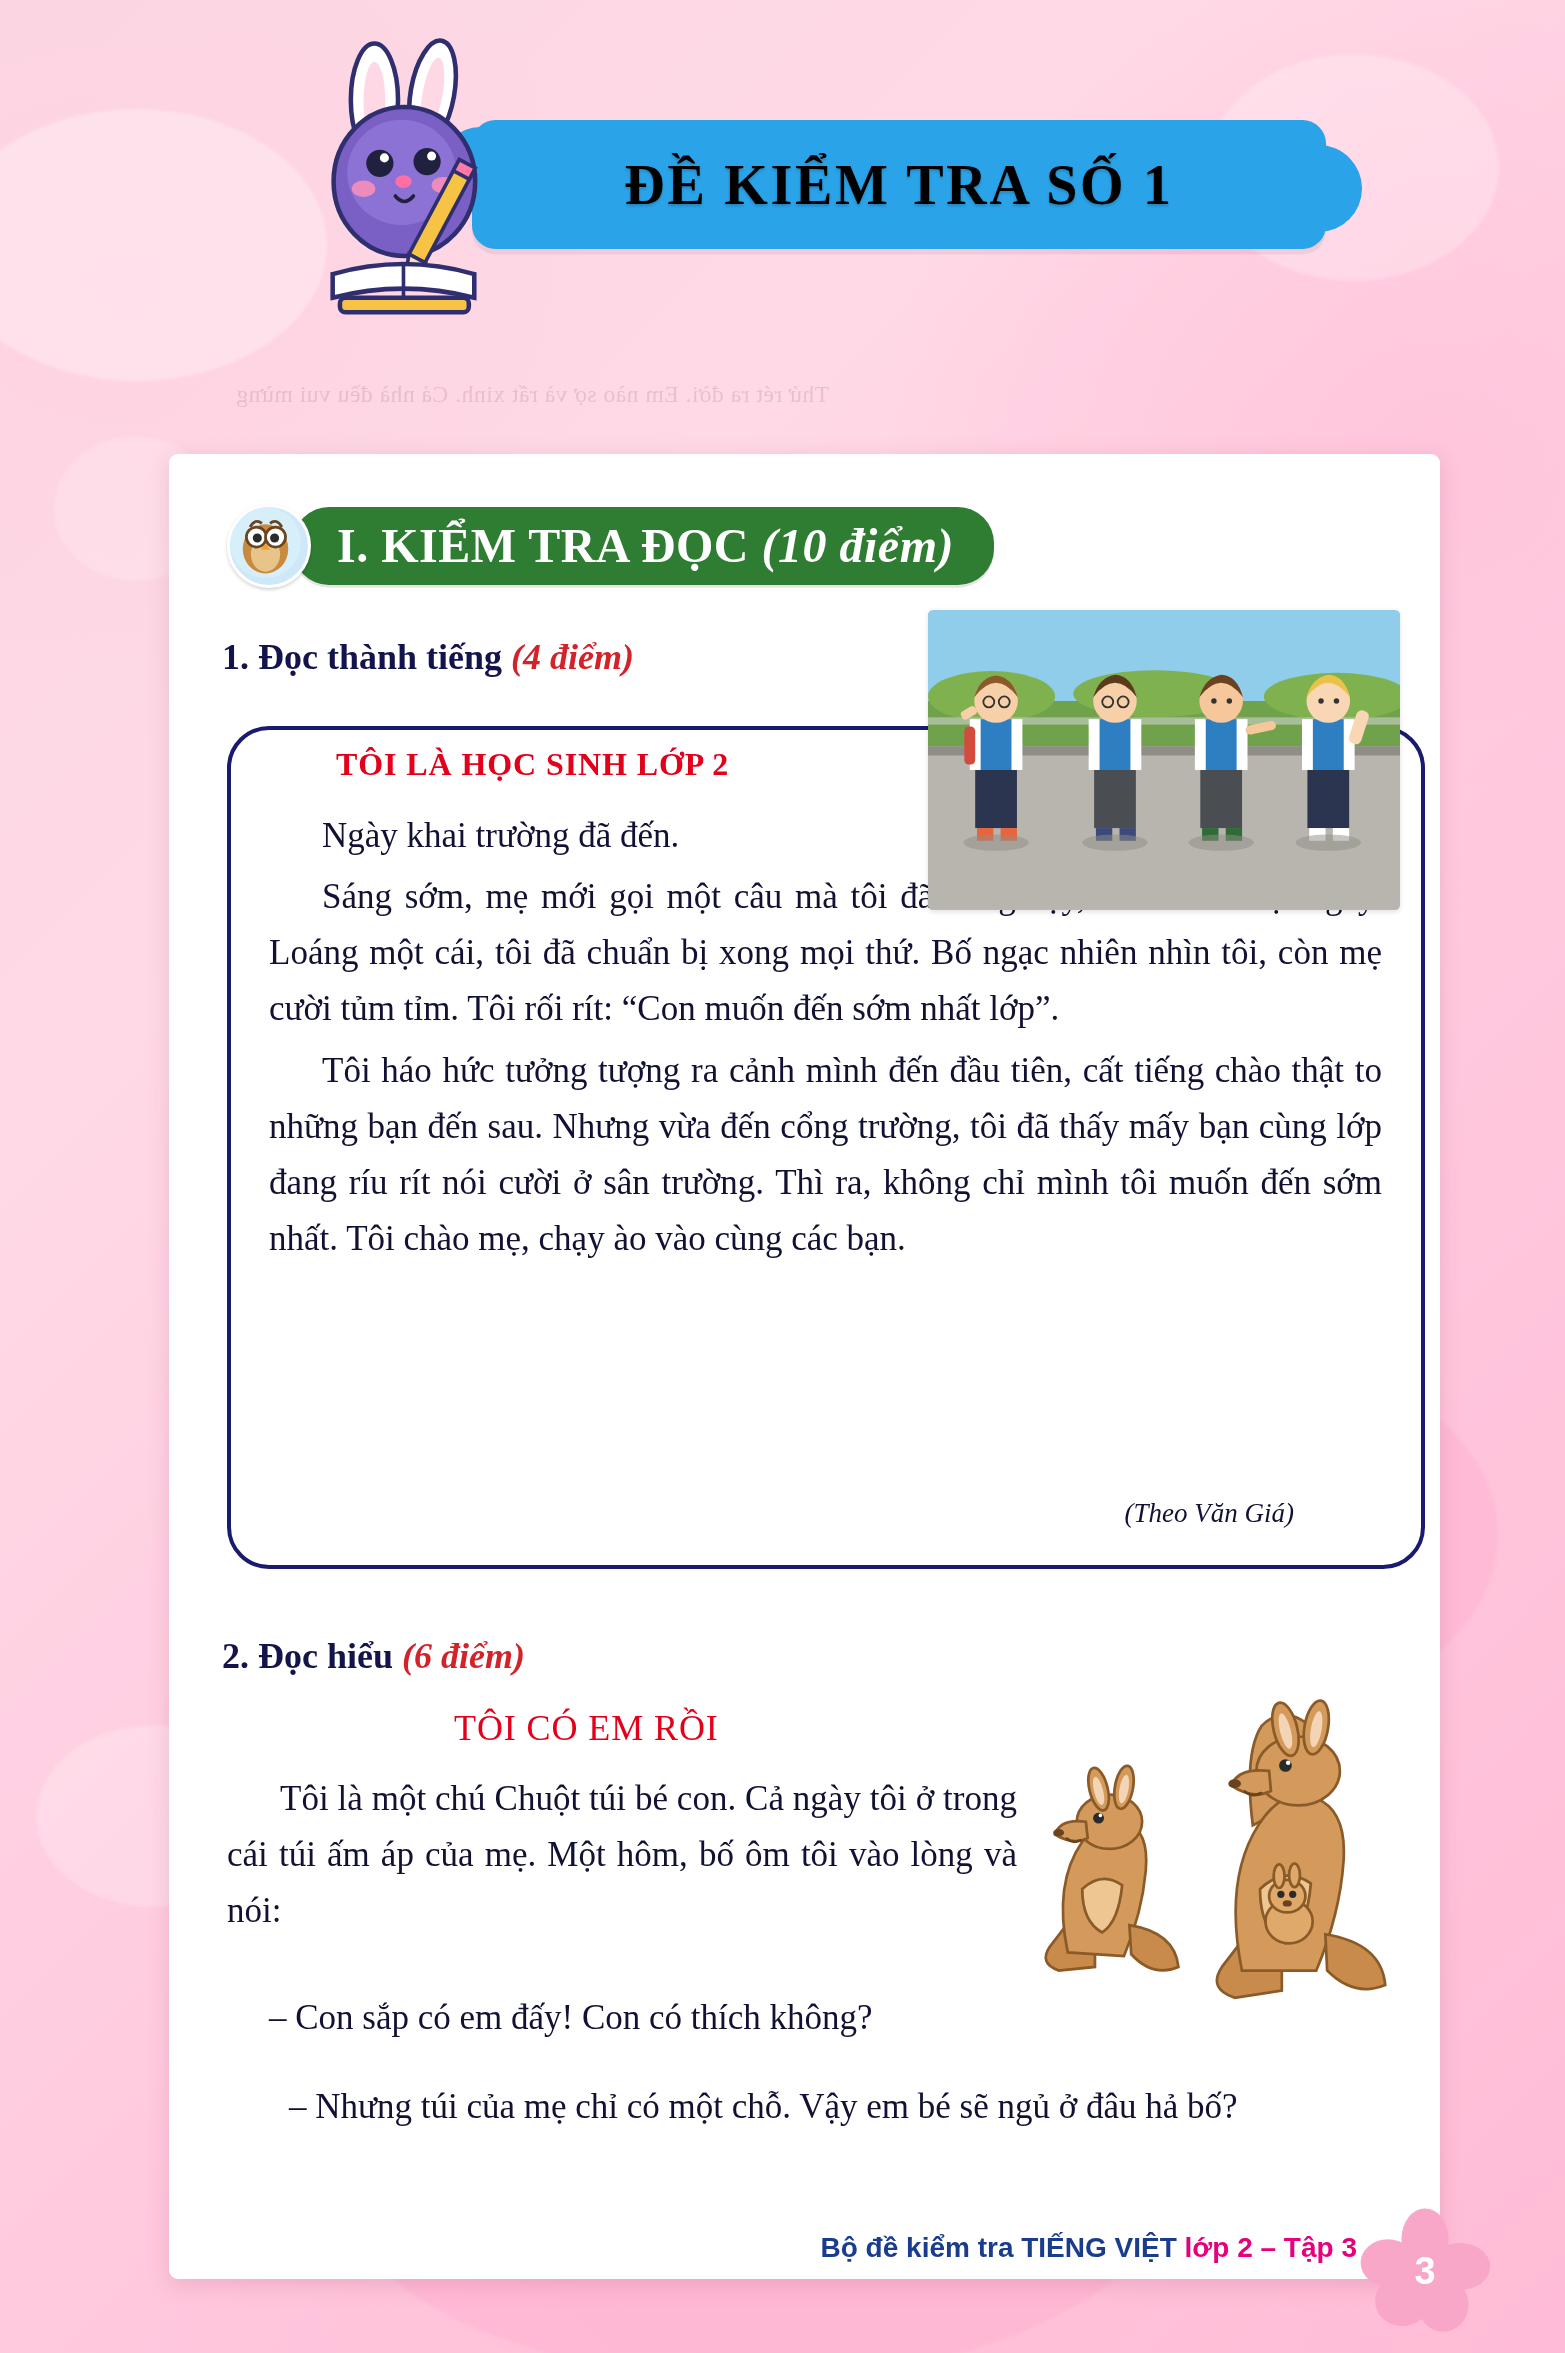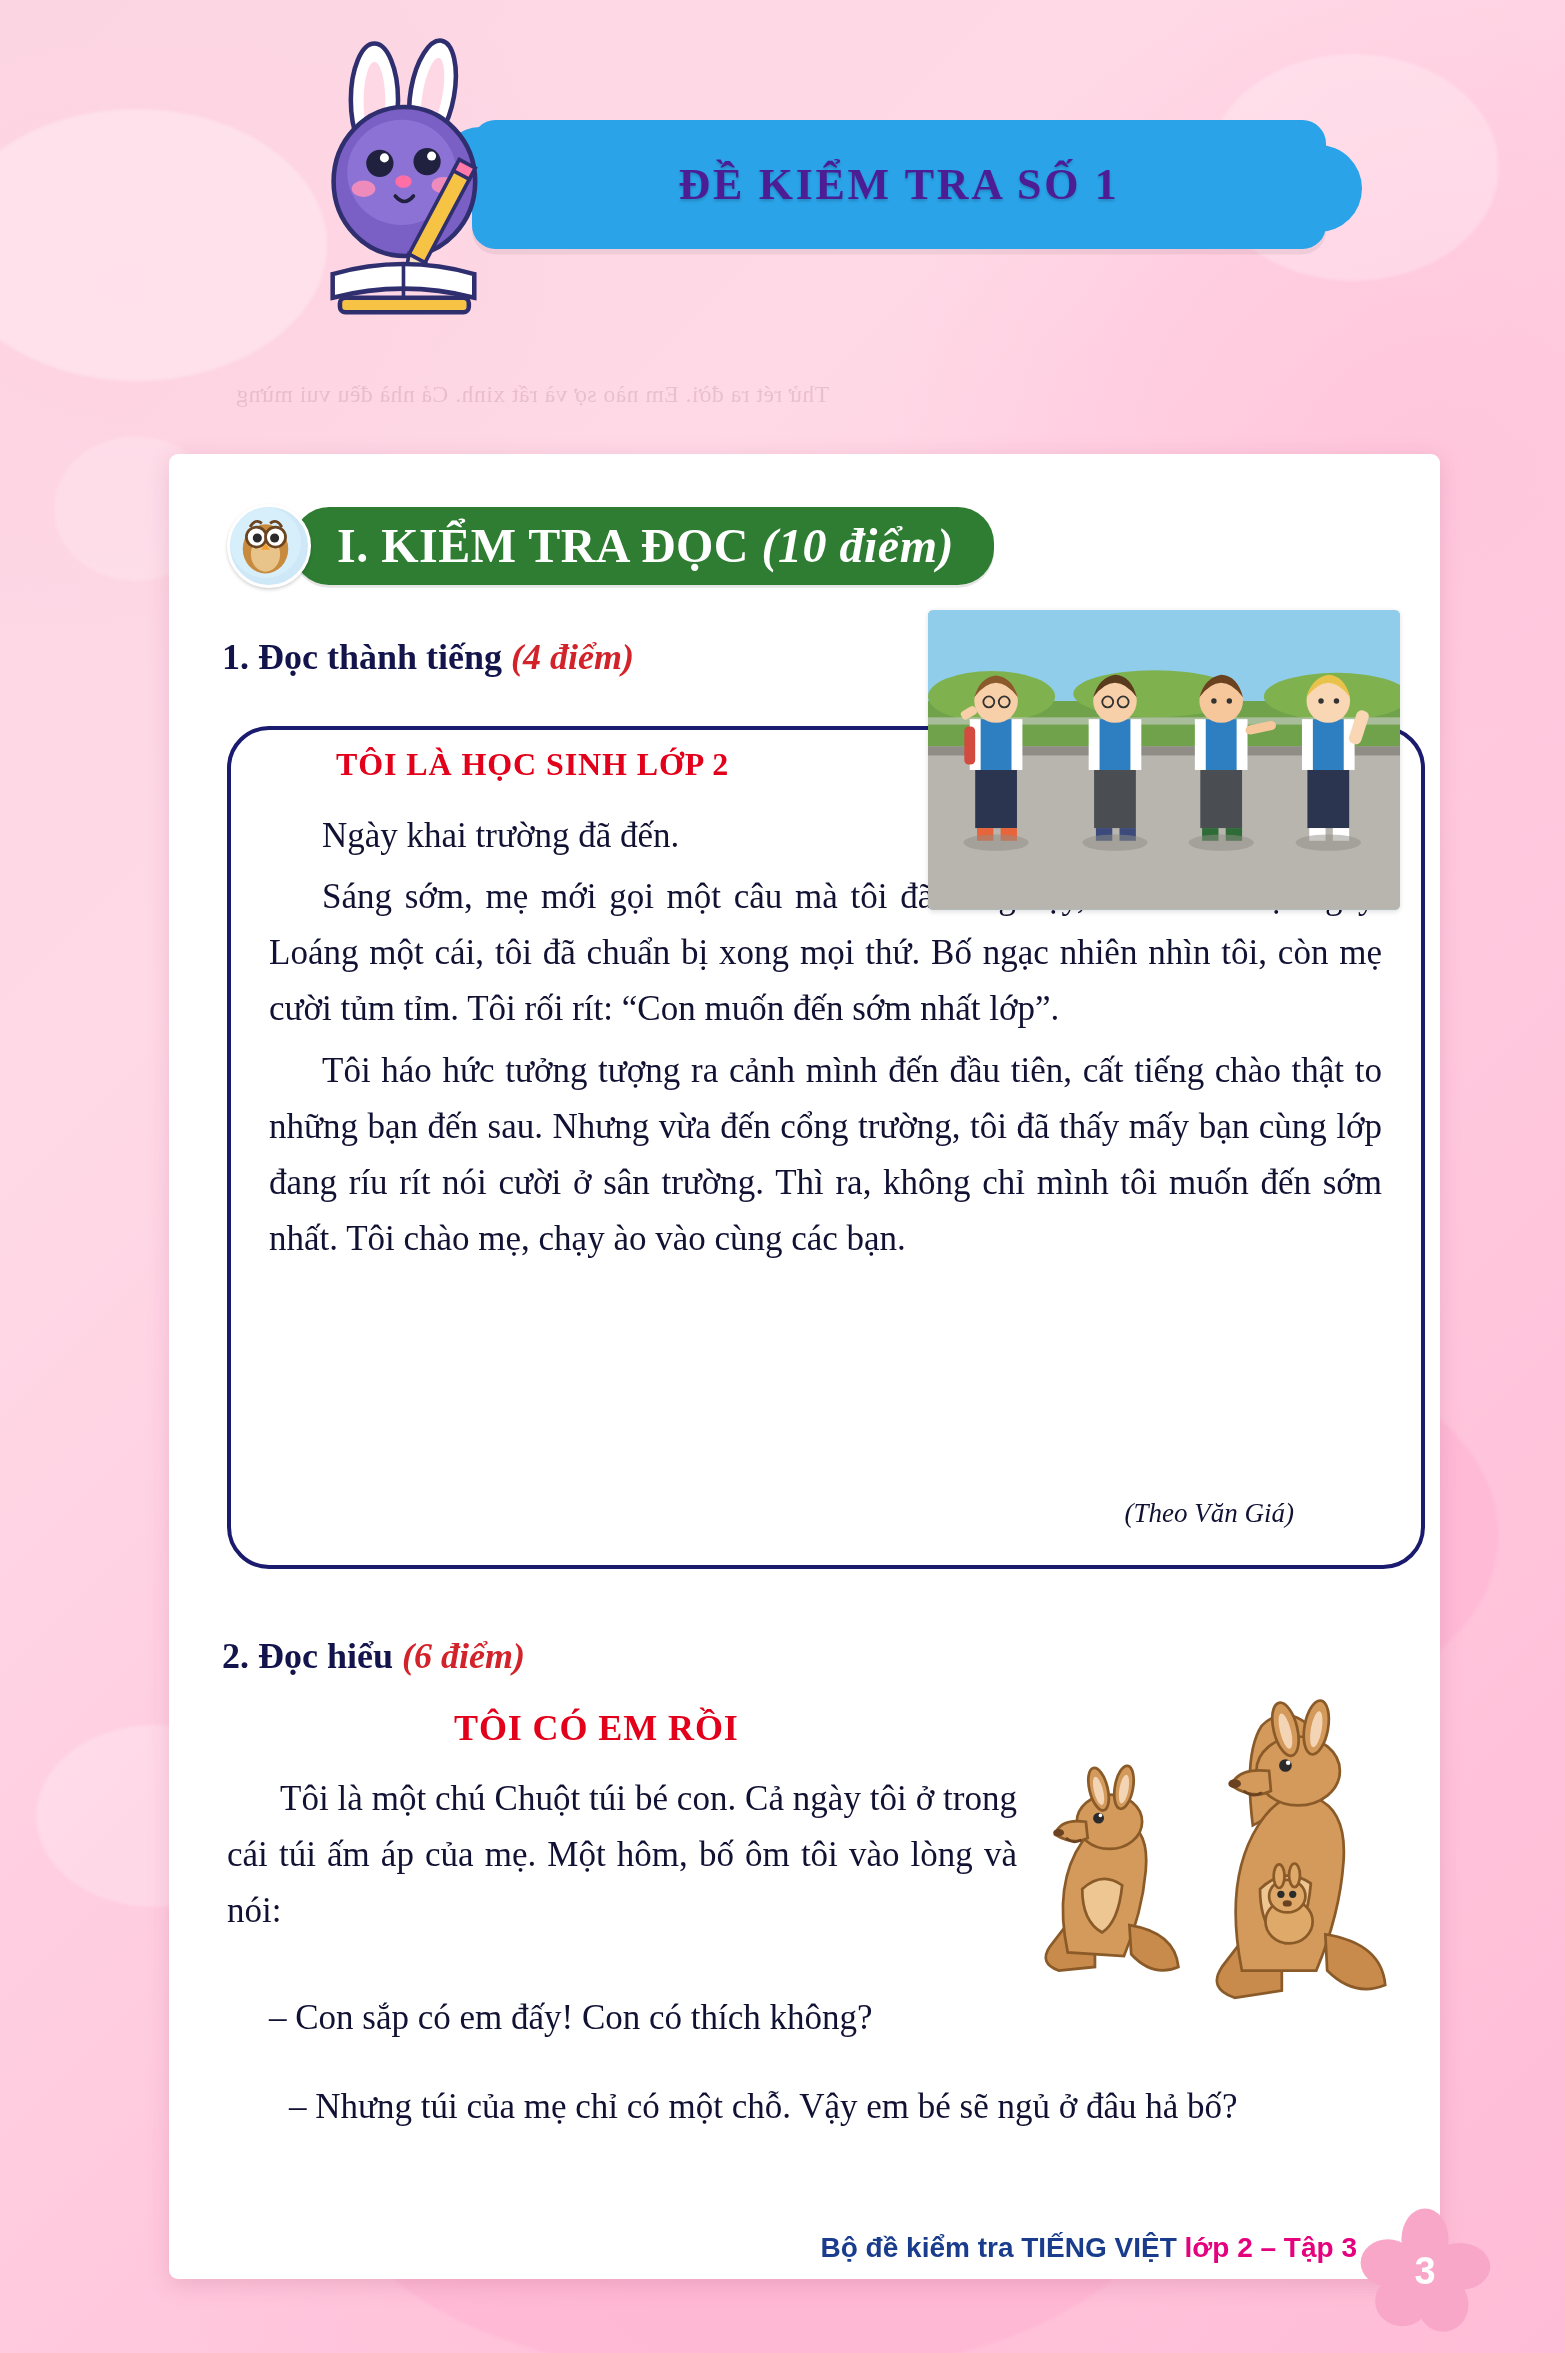--- a/index.html
+++ b/index.html
@@ -84,24 +84,24 @@
     width: 87px; height: 87px;
     right: -36px; top: 25.4px;
   }
   #title-text {
     position: absolute;
     left: 0; top: 0;
     width: 854px; height: 129px;
     display: flex;
     align-items: center;
     justify-content: center;
-    color: #4c1d95;
-    font-family: "Liberation Serif", serif;
-    font-weight: bold;
-    font-size: 44px;
+    color: #000000;
+    font-family: "Liberation Serif", serif;
+    font-weight: bold;
+    font-size: 56px;
     letter-spacing: 2.7px;
     text-shadow: 0 1.8px 2.7px rgba(0,0,0,0.18);
     z-index: 3;
   }
 
   
   #mascot {
     position: absolute;
     left: 300px;
     top: 36px;
@@ -249,21 +249,21 @@
     z-index: 7;
     background: #9fd3ef;
   }
 
   #passage-title-2 {
     position: absolute;
     left: 454px;
     top: 1707px;
     font-family: "Liberation Serif", serif;
     font-size: 36px;
-    font-weight: bold;
+    font-weight: normal;
     color: #e2001a;
     letter-spacing: 0.9px;
   }
 
   #passage-2-body {
     left: 227px;
     top: 1771px;
     width: 790px;
   }
 

